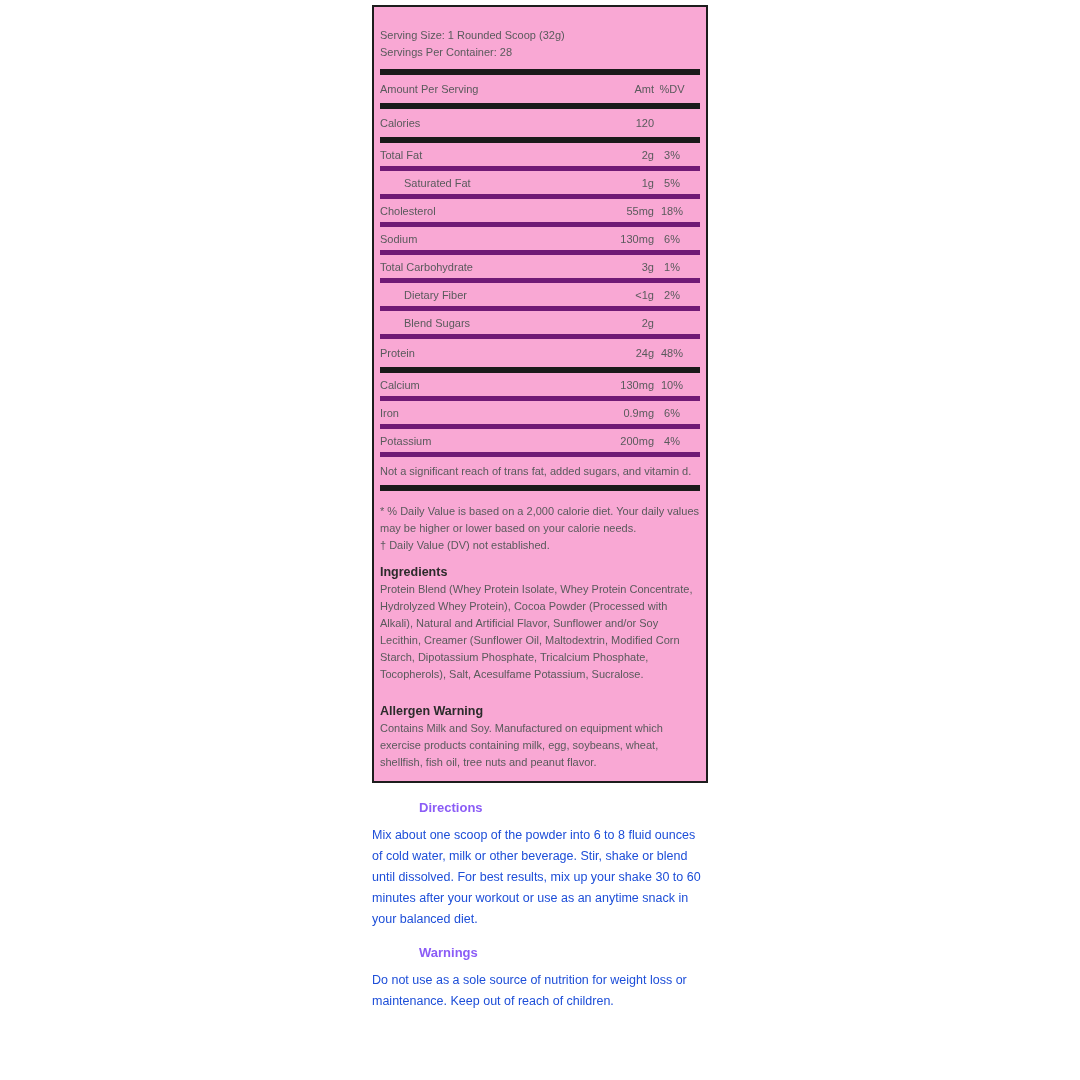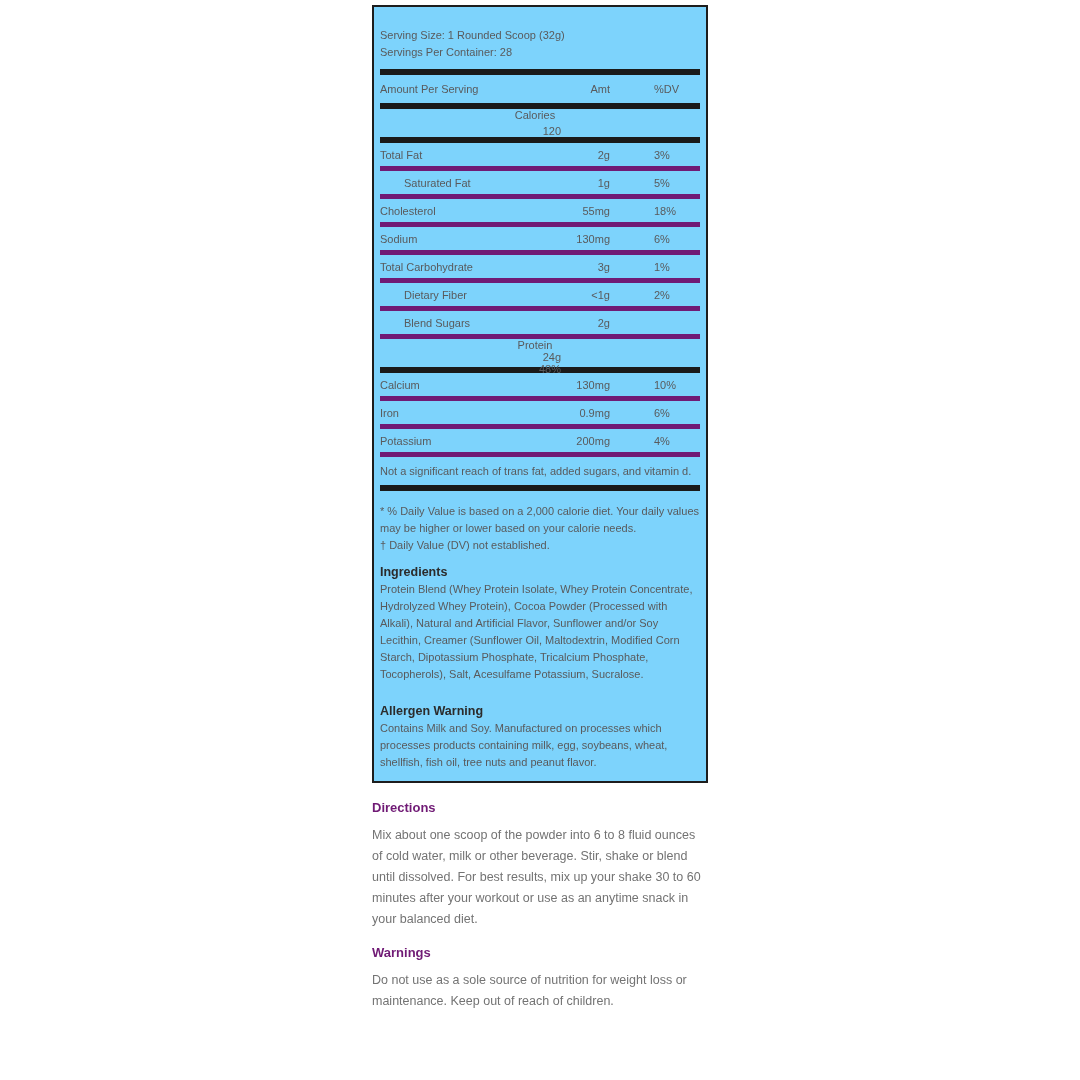--- a/index.html
+++ b/index.html
@@ -11,46 +11,46 @@
   }
   .content-col {
     width: 336px;
     margin: 0 auto;
     padding-top: 5px;
   }
   
   .label-box {
     border: 2px solid #1d1d1d;
     padding: 20px 6px 10px 6px;
-    background: #7dd3fc;
+    background: #f9a8d4;
   }
   .serving-line {
     font-size: 11px;
     line-height: 17px;
     color: #595a5c;
   }
   .thickbar {
     height: 6px;
     background: #1a1a1a;
   }
   .bar-first { margin-top: 8px; }
   .nrow {
     display: flex;
     align-items: center;
     height: 28px;
     font-size: 11px;
     color: #595a5c;
     border-bottom: 5px solid #701a75;
     padding-right: 10px;
   }
-  .nrow.no-border { border-bottom: none; flex-direction: column; }
+  .nrow.no-border { border-bottom: none; }
   .nrow .nname { flex: 1; }
   .nrow.indent .nname { padding-left: 24px; }
   .nrow .namt { width: 52px; text-align: right; white-space: nowrap; }
-  .nrow .ndv  { width: 36px; text-align: left; white-space: nowrap; margin-left: 44px; }
+  .nrow .ndv  { width: 36px; text-align: center; white-space: nowrap; }
   .header-row { border-bottom: none; }
   .note-row {
     display: flex;
     align-items: center;
     height: 28px;
     font-size: 11px;
     color: #595a5c;
   }
   .footnote {
     font-size: 11px;
@@ -68,29 +68,30 @@
   .mt4  { margin-top: 20px; }
   .inbox-text {
     font-size: 11px;
     line-height: 17px;
     color: #595a5c;
   }
   
   .section-heading {
     font-size: 13px;
     font-weight: bold;
-    color: #701a75;
+    color: #8b5cf6;
     line-height: 18px;
+    margin-left: 47px;
   }
   .section-heading.directions { margin-top: 16px; }
   .section-heading.warnings  { margin-top: 14px; }
   .section-para {
     font-size: 12.5px;
     line-height: 21px;
-    color: #737373;
+    color: #1d4ed8;
     margin-top: 8px;
   }
   .section-para + .section-para { margin-top: 10px; }
 </style>
 </head>
 <body>
 
 <div class="content-col">
 
   <div class="label-box">
@@ -188,21 +189,21 @@
 
     <div class="footnote-block">
       <div class="footnote">* % Daily Value is based on a 2,000 calorie diet. Your daily values may be higher or lower based on your calorie needs.</div>
       <div class="footnote">† Daily Value (DV) not established.</div>
     </div>
 
     <div class="inbox-heading mt10">Ingredients</div>
     <div class="inbox-text">Protein Blend (Whey Protein Isolate, Whey Protein Concentrate, Hydrolyzed Whey Protein), Cocoa Powder (Processed with Alkali), Natural and Artificial Flavor, Sunflower and/or Soy Lecithin, Creamer (Sunflower Oil, Maltodextrin, Modified Corn Starch, Dipotassium Phosphate, Tricalcium Phosphate, Tocopherols), Salt, Acesulfame Potassium, Sucralose.</div>
 
     <div class="inbox-heading mt4">Allergen Warning</div>
-    <div class="inbox-text">Contains Milk and Soy. Manufactured on processes which processes products containing milk, egg, soybeans, wheat, shellfish, fish oil, tree nuts and peanut flavor.</div>
+    <div class="inbox-text">Contains Milk and Soy. Manufactured on equipment which exercise products containing milk, egg, soybeans, wheat, shellfish, fish oil, tree nuts and peanut flavor.</div>
 
   </div>
 
   <div>
     <div class="section-heading directions">Directions</div>
     <div class="section-para">Mix about one scoop of the powder into 6 to 8 fluid ounces of cold water, milk or other beverage. Stir, shake or blend until dissolved. For best results, mix up your shake 30 to 60 minutes after your workout or use as an anytime snack in your balanced diet.</div>
   </div>
 
   <div>
     <div class="section-heading warnings">Warnings</div>

